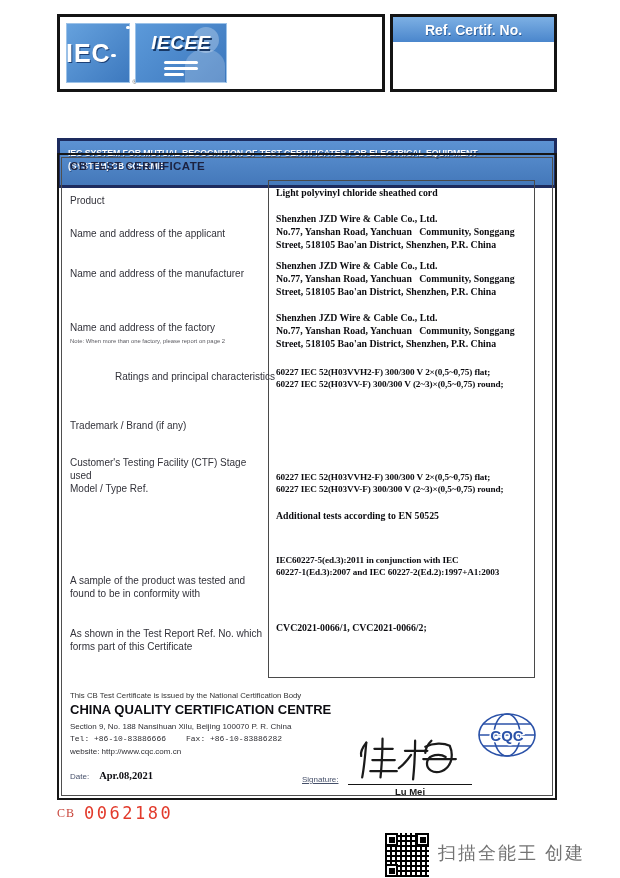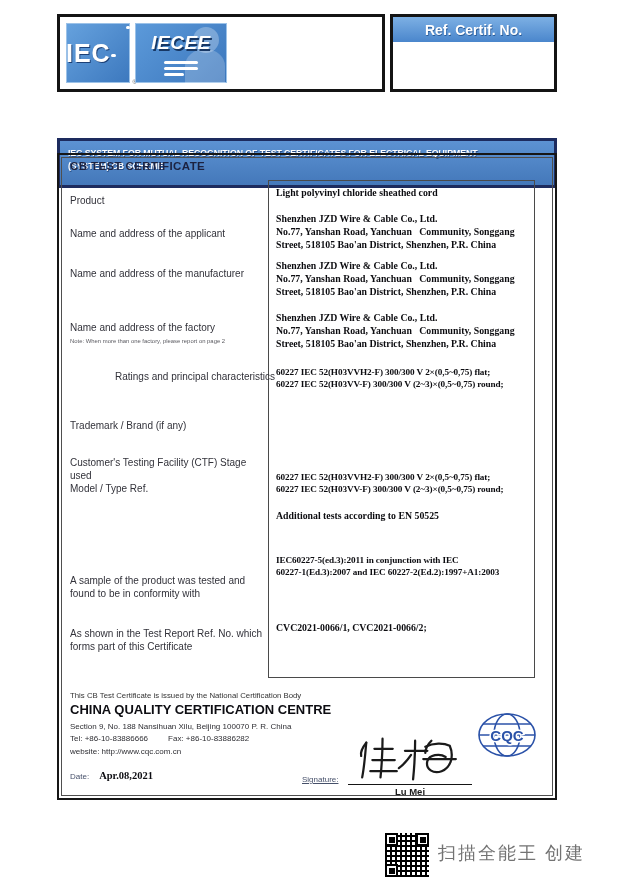--- a/index.html
+++ b/index.html
@@ -57,21 +57,21 @@
   .lbl{position:absolute;left:70px;width:194px;font-size:10px;color:#32323a;line-height:1.3;}
   .lbl-note{position:absolute;left:70px;width:200px;font-size:5.9px;color:#5a5a60;}
   .val{position:absolute;left:276px;width:256px;font-family:"Liberation Serif",serif;
        font-weight:600;font-size:9.8px;color:#0c0c10;line-height:1.32;white-space:pre;}
   .val-tight{font-size:9.2px;letter-spacing:-0.1px;}
 
   
   .issued{left:70px;top:691px;font-size:7.8px;color:#333;}
   .ncb-name{left:70px;top:702px;font-size:13px;font-weight:bold;color:#0d0d12;}
   .ncb-addr{left:70px;top:722px;font-size:8px;color:#2e2e33;}
-  .ncb-tel{left:70px;top:734px;font-size:8px;color:#2e2e33;display:flex;gap:20px;}
+  .ncb-tel{left:70px;top:734px;font-size:8px;color:#2e2e33;display:flex;gap:20px;font-family:Liberation Mono, monospace;}
   .ncb-web{left:70px;top:747px;font-size:8px;color:#2e2e33;}
   .cqc-logo{left:476px;top:710px;}
   .date-row{left:70px;top:770px;display:flex;align-items:baseline;gap:10px;}
   .small-cap{font-size:8px;color:#46506a;}
   .date-value{font-family:"Liberation Serif",serif;font-weight:600;font-size:10.5px;color:#0d0d12;}
   .sig-label{left:302px;top:775px;font-size:8px;color:#46506a;text-decoration:underline;}
   .sig-script{left:352px;top:732px;}
   .sig-script-text{position:absolute;left:0;top:0;opacity:0;font-size:26px;}
   .sig-line{left:348px;top:784px;width:124px;border-top:1.6px solid #151515;}
   .sig-name{left:348px;top:786px;width:124px;text-align:center;font-size:9.5px;font-weight:bold;color:#1c1c1c;}
@@ -204,20 +204,24 @@
         <path d="M78 8 C74 12 72 16 72 20"></path>
         <path d="M72 14 C80 10 90 10 96 13 C100 22 98 34 88 38 C80 41 72 36 74 28 C76 22 86 20 92 24"></path>
         <path d="M70 26 H102"></path>
       </g>
     </svg>
     <span class="sig-script-text">陆梅</span>
   </div>
   <div class="abs sig-line"></div>
   <div class="abs sig-name">Lu Mei</div>
 
+  <div class="abs stamp">
+    <span class="stamp-prefix">CB</span>
+    <span class="stamp-number">0062180</span>
+  </div>
 
   <div class="qr">
     <div class="qr-finder qf-tl"></div>
     <div class="qr-finder qf-tr"></div>
     <div class="qr-finder qf-bl"></div>
   </div>
   <div class="abs scan-text">扫描全能王 创建</div>
 
 </div>
 

